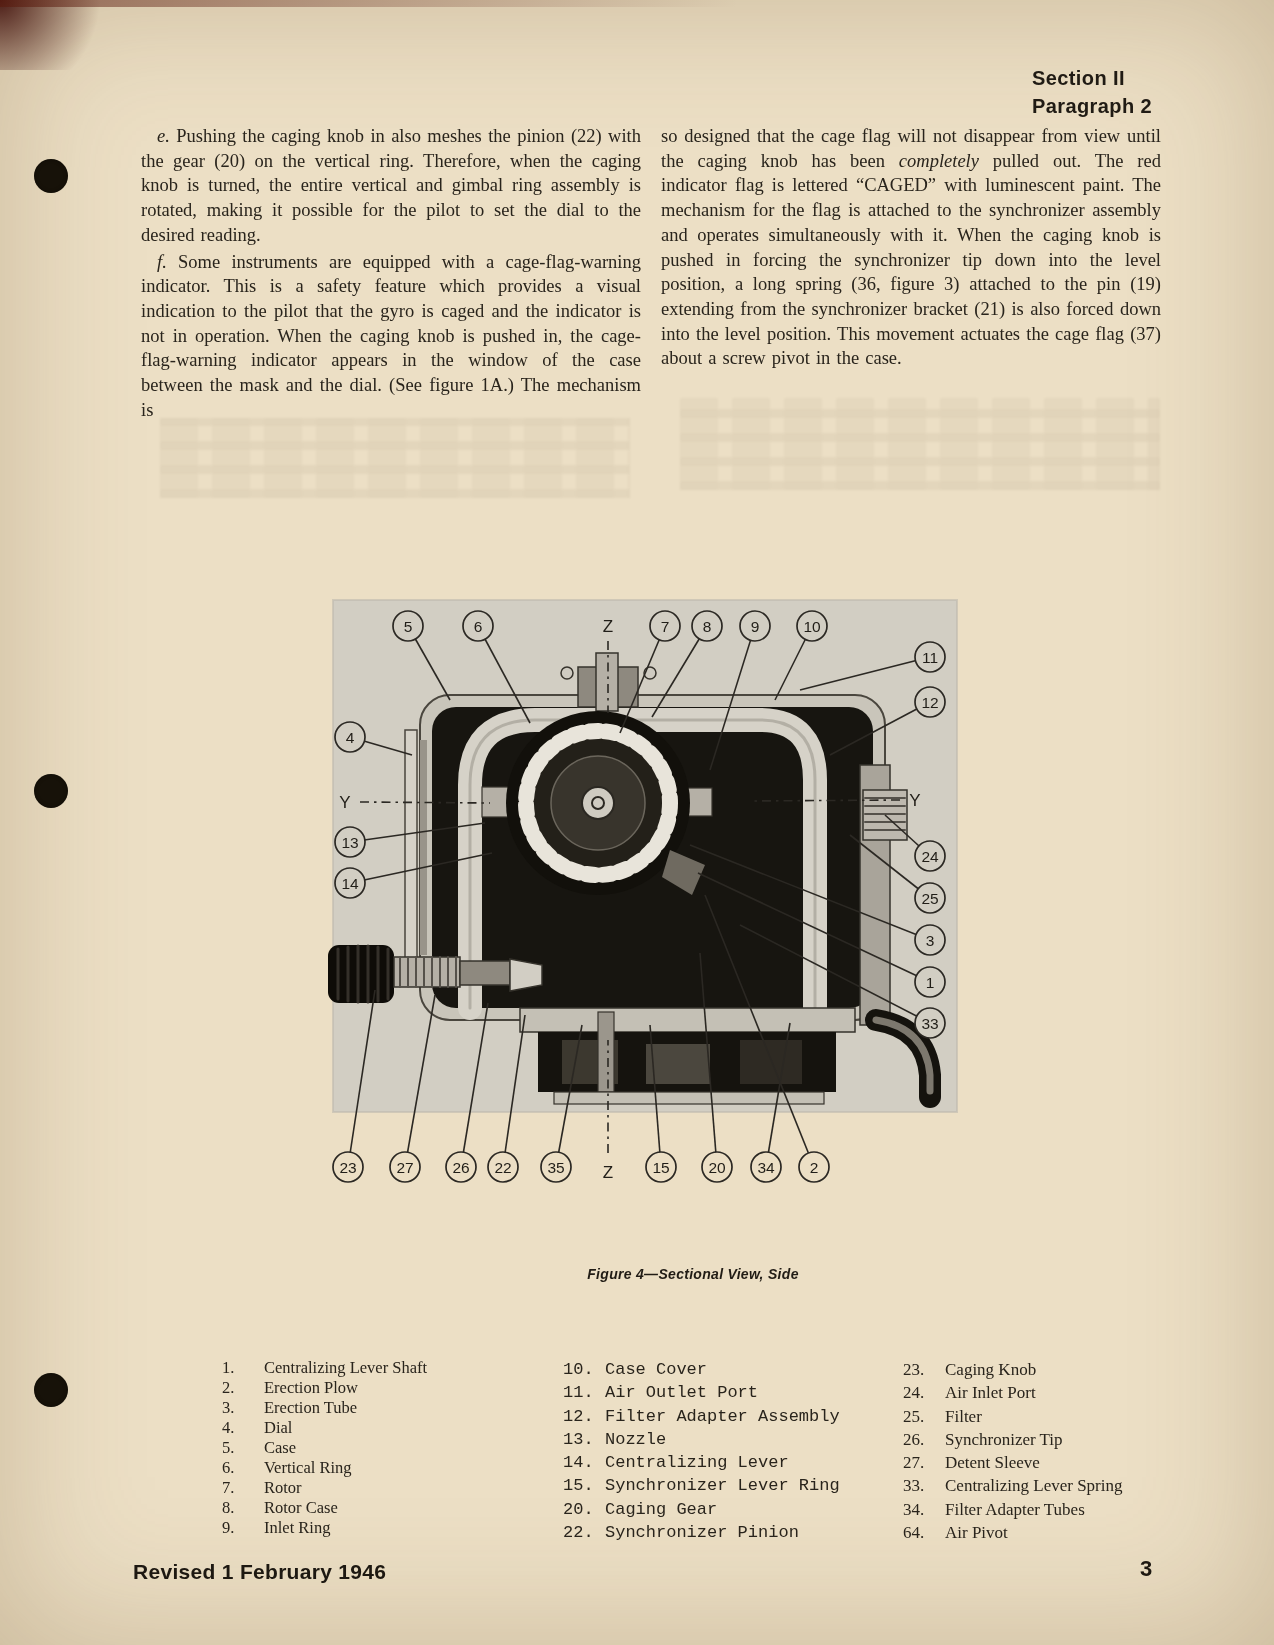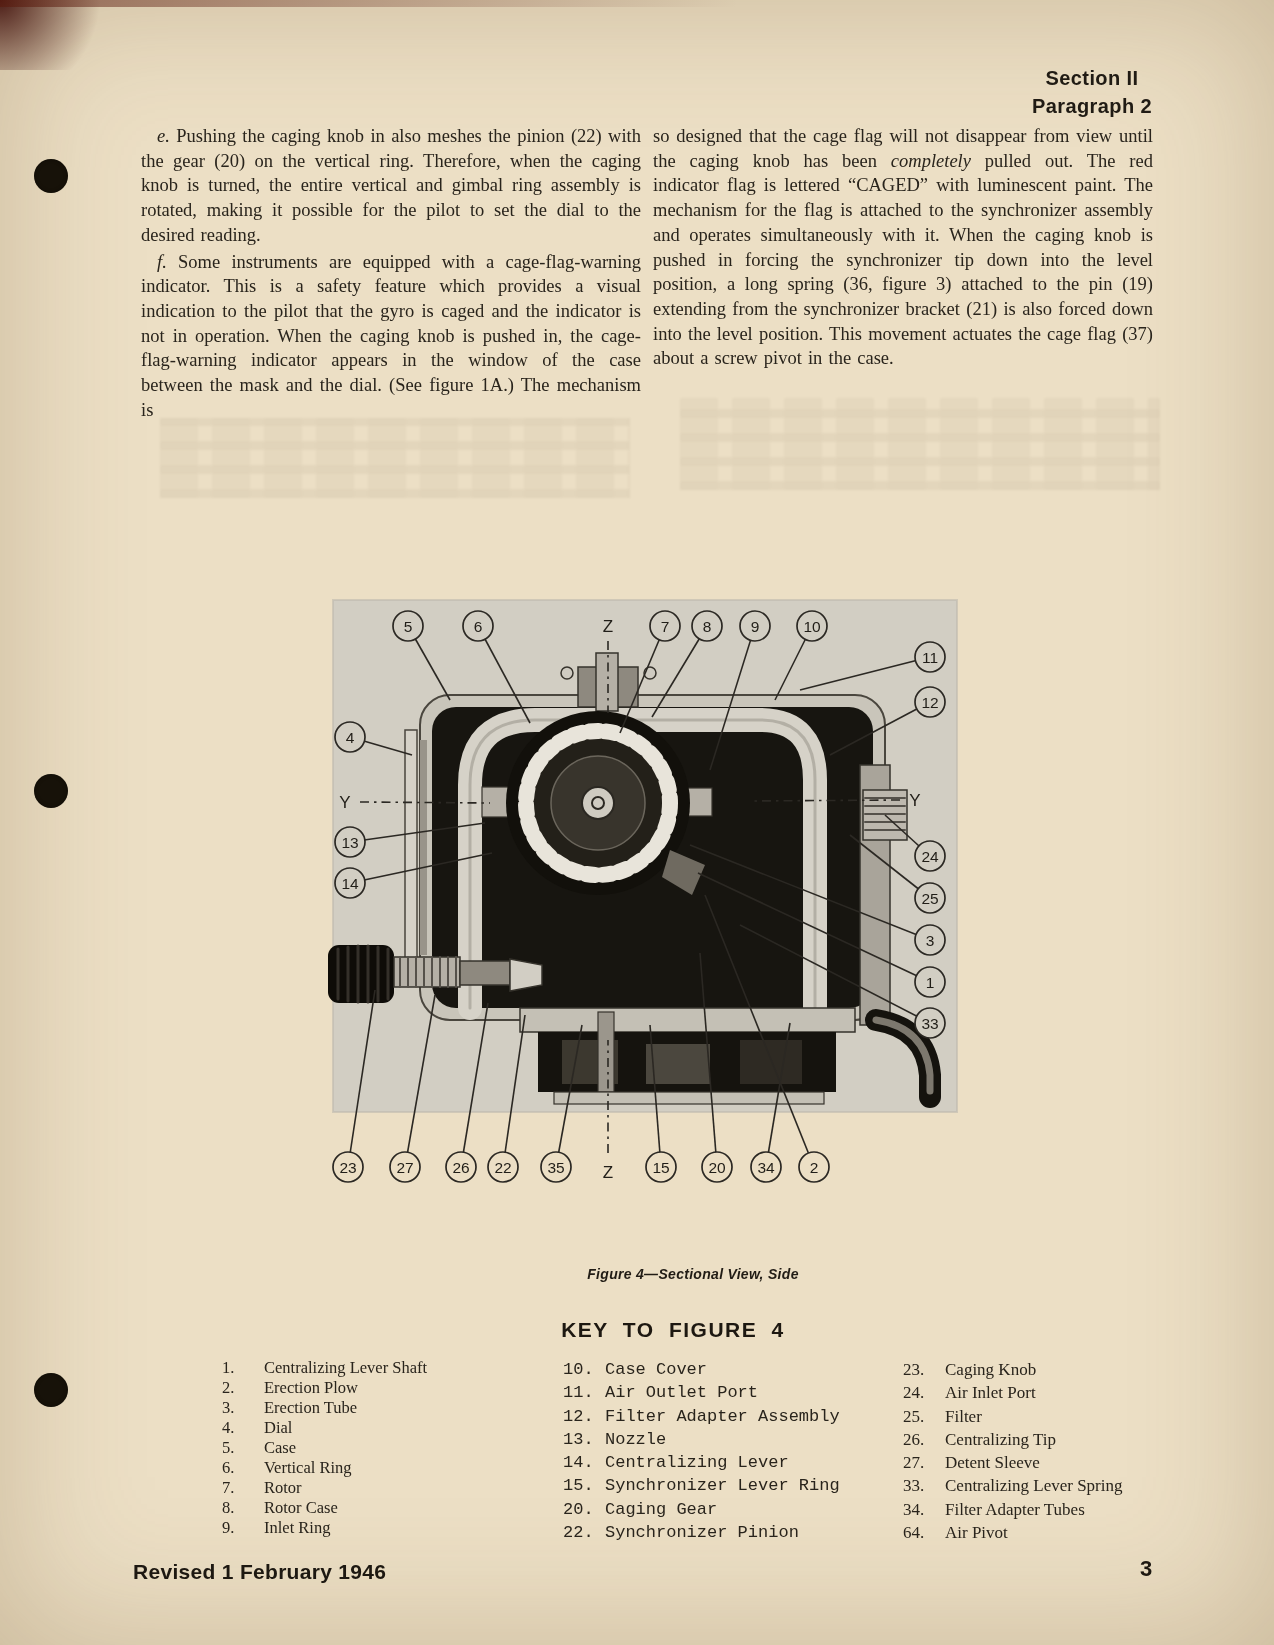--- a/index.html
+++ b/index.html
@@ -25,28 +25,28 @@
     position:absolute;top:0;left:0;width:58%;height:7px;
     background:linear-gradient(to right, rgba(90,25,12,.55), rgba(90,25,12,0));
   }
   .hole{
     position:absolute;left:34px;width:34px;height:34px;border-radius:50%;
     background:#171209;box-shadow:0 0 4px rgba(0,0,0,.4) inset;
   }
   .hole.h1{top:159px}.hole.h2{top:774px}.hole.h3{top:1373px}
 
   .header{
-    position:absolute;top:64px;right:122px;text-align:center;
+    position:absolute;top:64px;right:122px;text-align:left;
     font-family:"Liberation Sans", sans-serif;font-weight:bold;
     font-size:20px;line-height:28px;color:#201b14;letter-spacing:.4px;
   }
 
   .text-columns{
     position:absolute;top:124px;left:141px;width:1028px;
-    display:flex;gap:12px;
+    display:flex;gap:20px;
   }
   .col{width:500px;font-size:18.5px;line-height:24.7px;text-align:justify;word-spacing:1.5px;}
   .para{margin:0 0 2px 0;}
   .indent{text-indent:16px;}
   .plabel{font-style:italic;}
 
   .ghost{
     position:absolute;opacity:.09;filter:blur(1px);pointer-events:none;
     background-image:repeating-linear-gradient(0deg, rgba(92,74,48,.65) 0 9px, transparent 9px 24px),
                      repeating-linear-gradient(90deg, rgba(92,74,48,.5) 0 38px, transparent 38px 52px);
@@ -253,21 +253,20 @@
           <circle cx="446" cy="572" r="15" fill="#ecdfc5" stroke="#2b2823" stroke-width="1.7"></circle>
           <text x="446" y="577.5" text-anchor="middle" font-size="15.5" font-family="&quot;Liberation Sans&quot;, sans-serif" fill="#211e18">34</text>
           <line x1="494" y1="572" x2="385" y2="300" stroke="#2b2823" stroke-width="1.6"></line>
           <circle cx="494" cy="572" r="15" fill="#ecdfc5" stroke="#2b2823" stroke-width="1.7"></circle>
           <text x="494" y="577.5" text-anchor="middle" font-size="15.5" font-family="&quot;Liberation Sans&quot;, sans-serif" fill="#211e18">2</text>
         </g>
     </svg>
   </div>
 
   <div class="figure-caption">Figure 4—Sectional View, Side</div>
-  <div class="key-title">KEY TO FIGURE 4</div>
 
   <div class="key-col key-col1">
       <div class="key-row">
         <span class="key-num">1.</span>
         <span class="key-label">Centralizing Lever Shaft</span>
       </div>
       <div class="key-row">
         <span class="key-num">2.</span>
         <span class="key-label">Erection Plow</span>
       </div>
@@ -342,21 +341,21 @@
       <div class="key-row">
         <span class="key-num">24.</span>
         <span class="key-label">Air Inlet Port</span>
       </div>
       <div class="key-row">
         <span class="key-num">25.</span>
         <span class="key-label">Filter</span>
       </div>
       <div class="key-row">
         <span class="key-num">26.</span>
-        <span class="key-label">Centralizing Tip</span>
+        <span class="key-label">Synchronizer Tip</span>
       </div>
       <div class="key-row">
         <span class="key-num">27.</span>
         <span class="key-label">Detent Sleeve</span>
       </div>
       <div class="key-row">
         <span class="key-num">33.</span>
         <span class="key-label">Centralizing Lever Spring</span>
       </div>
       <div class="key-row">

